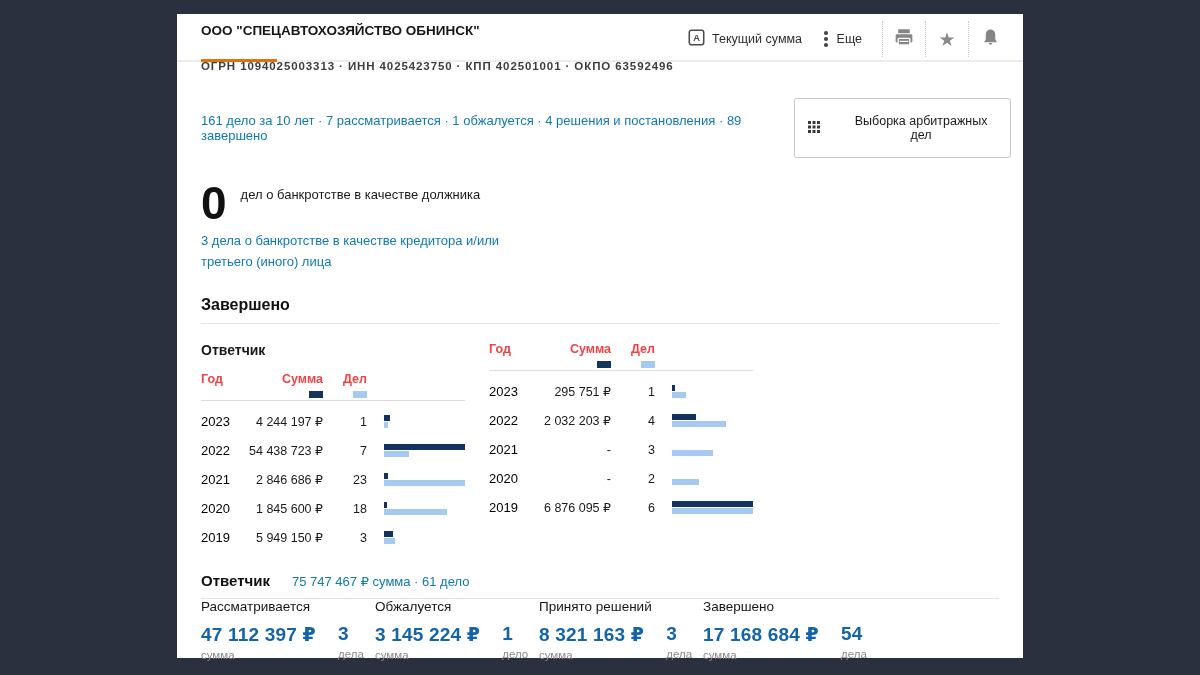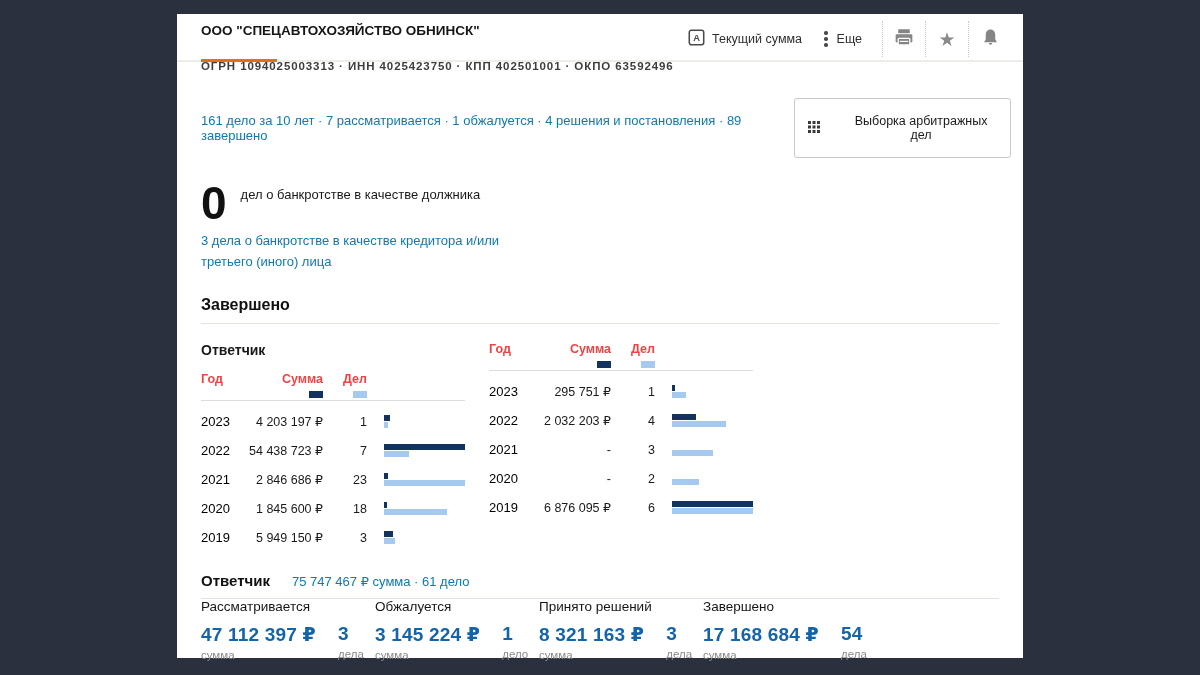--- a/index.html
+++ b/index.html
@@ -165,21 +165,21 @@
         <div class="thead">
           <div class="th">Год</div>
           <div class="th num"><span>Сумма</span><span class="swatch" style="background:#12335f"></span></div>
           <div class="th num"><span>Дел</span><span class="swatch" style="background:#a6c9ef"></span></div>
           <div></div>
         </div>
         <div class="thead-divider"></div>
         <div class="tbody">
           <div class="trow">
             <a class="year">2023</a>
-            <div class="sum">4 203 197 ₽</div>
+            <div class="sum">4 244 197 ₽</div>
             <div class="cnt">1</div>
             <div class="barcell">
                 <div class="bar" style="background: rgb(18, 51, 95); width: 6px;"></div>
                 <div class="bar" style="background: rgb(166, 201, 239); width: 4px;"></div>
               </div>
           </div>
           <div class="trow">
             <a class="year">2022</a>
             <div class="sum">54 438 723 ₽</div>
             <div class="cnt">7</div>

